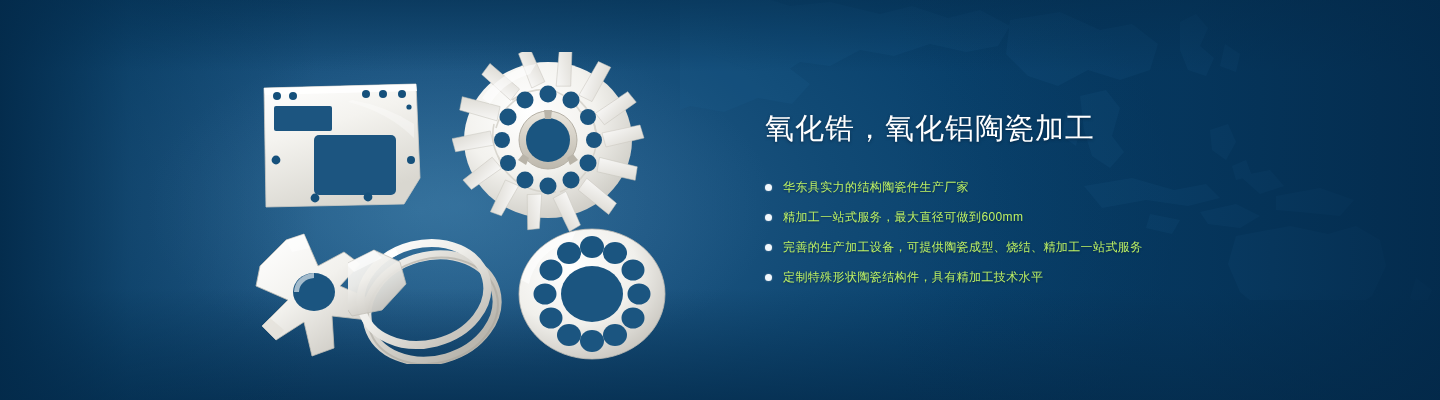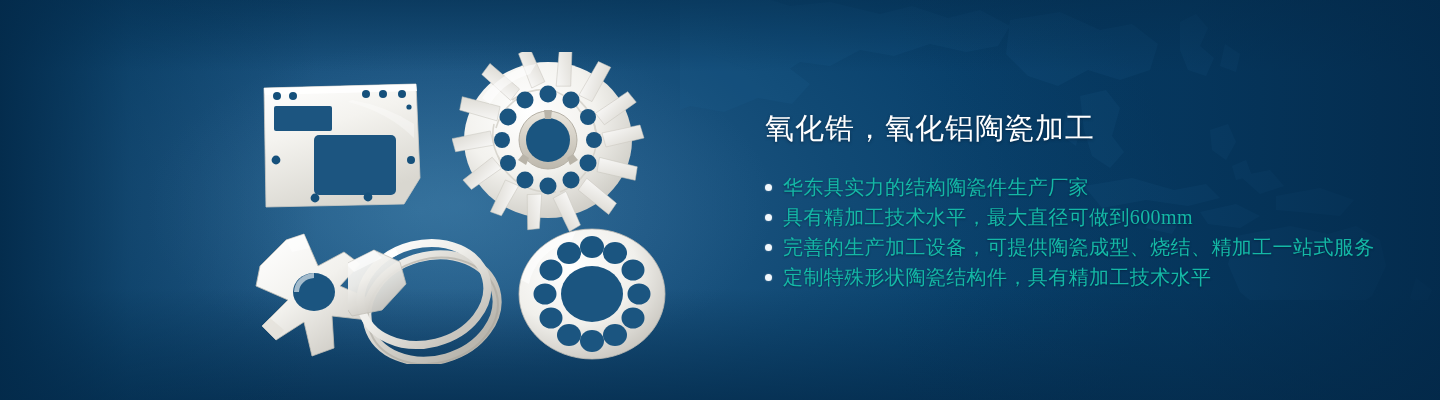--- a/index.html
+++ b/index.html
@@ -3,21 +3,20 @@
 <meta charset="utf-8">
 <style>
   html,body{margin:0;padding:0;background:#06365c;}
   body{font-family:"Liberation Sans","DejaVu Sans",sans-serif;}
 
   .banner{
     position:relative;
     width:1440px;height:400px;
     overflow:hidden;
     background:#07436e;
-    font-family:Liberation Serif, serif;
   }
 
   
   .bg-base{
     position:absolute;inset:0;
     background:
       radial-gradient(ellipse 760px 430px at 420px 210px, #2a658f 0%, #1d5581 30%, #114a75 55%, #09416c 78%, #063a63 100%);
   }
   .bg-vignette{
     position:absolute;inset:0;
@@ -73,22 +72,22 @@
   }
   .bullet-dot{
     flex:0 0 auto;
     width:7px;height:7px;
     border-radius:50%;
     background:#f2f7fb;
     margin-right:11px;
     box-shadow:0 0 2px rgba(255,255,255,.4);
   }
   .bullet-text{
-    font-size:20px;
-    color:#14b8a6;
+    font-size:12px;
+    color:#bef264;
     letter-spacing:.4px;
     text-shadow:0 1px 2px rgba(0,20,40,.5);
     white-space:nowrap;
   }
 </style>
 </head>
 <body>
 
 <div class="banner">
 
@@ -355,21 +354,21 @@
 
     <h1 class="headline">氧化锆，氧化铝陶瓷加工</h1>
 
     <ul class="bullets">
       <li class="bullet">
         <span class="bullet-dot"></span>
         <span class="bullet-text">华东具实力的结构陶瓷件生产厂家</span>
       </li>
       <li class="bullet">
         <span class="bullet-dot"></span>
-        <span class="bullet-text">具有精加工技术水平，最大直径可做到600mm</span>
+        <span class="bullet-text">精加工一站式服务，最大直径可做到600mm</span>
       </li>
       <li class="bullet">
         <span class="bullet-dot"></span>
         <span class="bullet-text">完善的生产加工设备，可提供陶瓷成型、烧结、精加工一站式服务</span>
       </li>
       <li class="bullet">
         <span class="bullet-dot"></span>
         <span class="bullet-text">定制特殊形状陶瓷结构件，具有精加工技术水平</span>
       </li>
     </ul>

